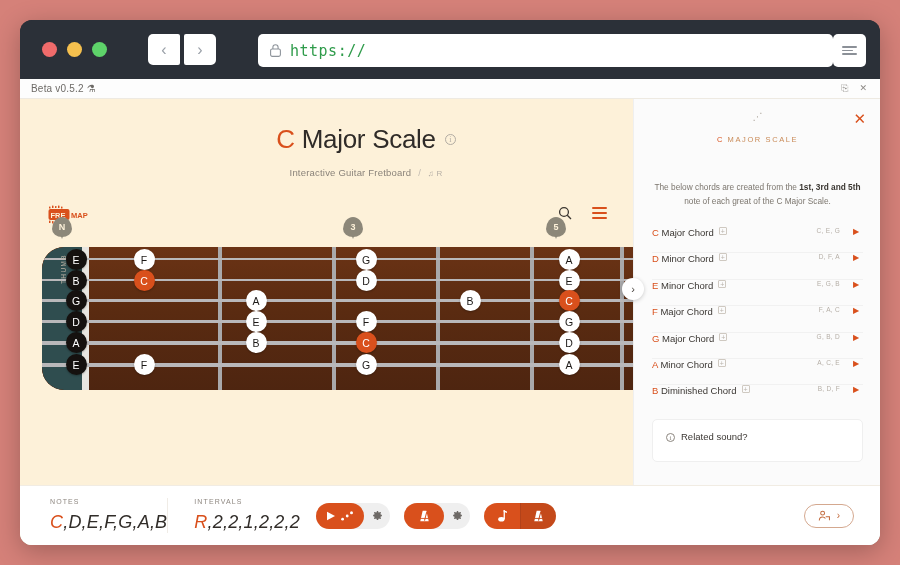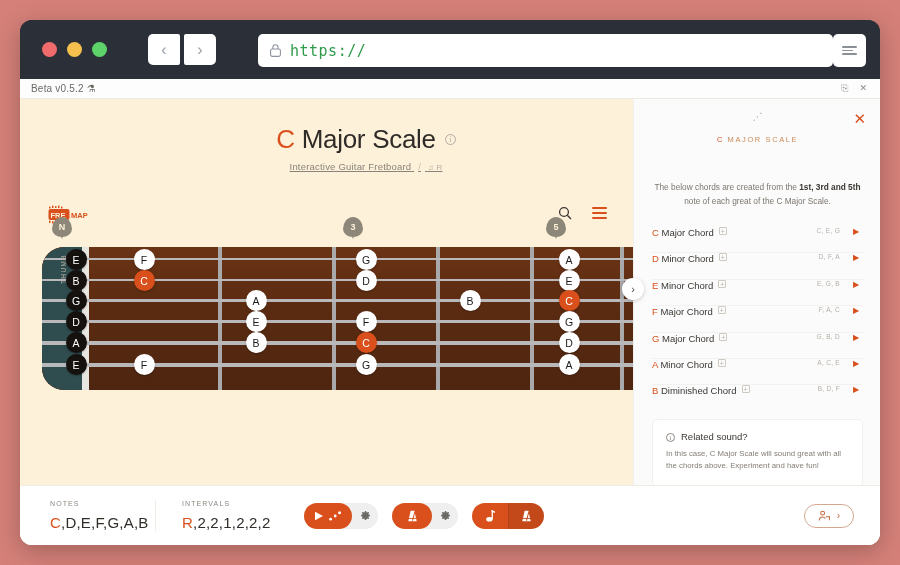--- a/index.html
+++ b/index.html
@@ -70,21 +70,21 @@
   #logo { position:absolute; left:28px; top:105px; width:52px; height:22px; }
   #apphead { position:absolute; left:0; top:25px; width:692px; text-align:center; }
   #title { font-size:26px; color:#2f2b28; letter-spacing:-.3px; font-weight:400;
            display:inline-block; position:relative;}
   #title .accent { color:#d9501c; }
   .infodot {
     display:inline-block; width:11px; height:11px; border-radius:50%;
     border:1px solid #b2aca3; color:#b2aca3; font-size:8px; line-height:10px;
     text-align:center; vertical-align:6px; margin-left:9px; font-family:"Liberation Serif",serif;
   }
-  #subtitle { font-size:9.5px; color:#8a837a; margin-top:6px; letter-spacing:.2px;text-decoration:underline;}
+  #subtitle { font-size:9.5px; color:#8a837a; margin-top:12px; letter-spacing:.2px;}
   #subtitle .sep { color:#c3bcb2; margin:0 4px; }
   #subtitle .mini { color:#b5aea5; font-size:8px; }
 
   #headicons { position:absolute; right:26px; top:105px; display:flex; gap:20px; align-items:center;}
   .hicon { cursor:pointer; }
   #burger span { display:block; width:15px; height:2px; background:#d9501c; margin:3px 0; border-radius:1px;}
 
   
   #fretwrap { position:absolute; left:0; top:118px; width:613px; height:270px; }
   #markers { position:absolute; left:0; top:0; width:613px; height:28px; }
@@ -159,21 +159,21 @@
     font-size:8.5px; color:#4d4views; color:#4d4842; padding:0 6px;
   }
   #pager .pg.all{ background:#fae3d8; color:#d9501c; font-weight:bold; font-size:7.5px; letter-spacing:.4px;}
   #footbar{
     position:absolute; left:0; bottom:0; width:860px; height:60px;
     background:#fff; display:flex; align-items:center; border-top:1px solid #f1ece3;
   }
   .fcol{ padding:0 0 0 30px; min-width:135px; }
   .fcol + .fcol { border-left:1px solid #f0ece6; padding-left:26px; }
   .flabel{ font-size:7px; color:#8e8780; letter-spacing:1.1px; margin-bottom:7px; }
-  .fval{ font-size:15px; color:#312d29; letter-spacing:.2px;}
+  .fval{ font-size:18px; color:#312d29; letter-spacing:.2px;font-style:italic;}
   .fval .accent{ color:#d9501c; }
 
   .ctrlgroup{ display:flex; align-items:center; height:26px; background:#efefef;
               border-radius:13px; margin-left:14px; }
   .ctrlgroup .main{
     height:26px; min-width:48px; background:#d9501c; border-radius:13px;
     display:flex; align-items:center; justify-content:center; gap:5px; color:#fff;
     padding:0 10px;
   }
   .ctrlgroup .side{ width:26px; height:26px; display:flex;align-items:center;justify-content:center;}
@@ -456,21 +456,20 @@
             <span class="cplus">+</span>
             <span class="cnotes">B, D, F</span>
             <span class="cplay">▶</span>
           </div>
         </div>
 
       <div id="rinfo">
         <div class="ih">
           <span class="ico">i</span><span>Related sound?</span>
         </div>
-        <div class="ib">In this case, C Major Scale will sound great with all the chords above. Experiment and have fun!</div>
       </div>
     </div>
   </div>
 
   <div id="footbar">
     <div id="footcols" style="display:flex;align-items:center;">
         <div class="fcol">
           <div class="flabel">NOTES</div>
           <div class="fval"><span class="accent">C</span><span>,D,E,F,G,A,B</span></div>
         </div>

